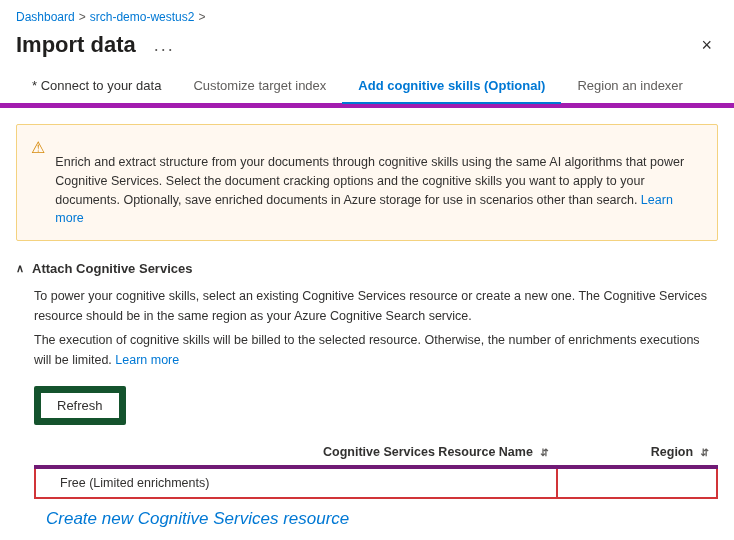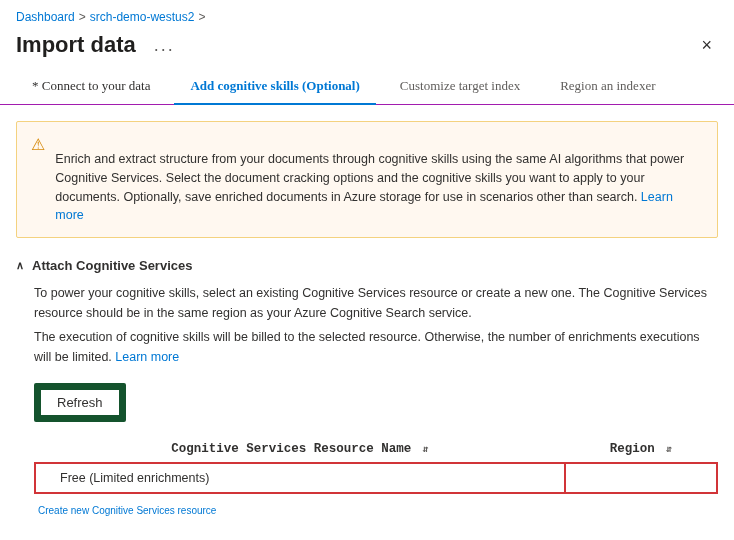--- a/index.html
+++ b/index.html
@@ -61,24 +61,23 @@
       color: #323130;
       cursor: pointer;
       padding: 2px 6px;
       border-radius: 2px;
       line-height: 1;
     }
 
     
     .tabs {
       display: flex;
-      border-bottom: 1px solid #a21caf;
+      border-bottom: 5px solid #a21caf;
       padding: 0 16px;
-      gap: 8px;
-      font-family: Liberation Serif, serif;
+      gap: 0;
     }
     .tab {
       padding: 8px 16px 10px 16px;
       font-size: 13px;
       color: #605e5c;
       cursor: pointer;
       position: relative;
       white-space: nowrap;
     }
     .tab.active {
@@ -179,52 +178,52 @@
       border-radius: 2px;
     }
 
     
     .resource-table {
       width: 100%;
       border-collapse: collapse;
       margin-bottom: 8px;
     }
     .resource-table th {
-      text-align: center;
+      text-align: right;
       font-size: 12.5px;
       font-weight: 600;
       color: #323130;
       padding: 6px 8px;
-      border-bottom: 1px solid #701a75;
+      border-bottom: 4px solid #701a75;
       white-space: nowrap;
-      font-family: Liberation Mono, monospace;
     }
     .sort-icon {
       font-size: 10px;
       color: #605e5c;
       margin-left: 4px;
       vertical-align: middle;
     }
     .resource-table td {
       padding: 7px 24px;
       font-size: 12.5px;
       color: #323130;
     }
     .selected-row td {
       border: 2px solid #d13438;
     }
 
     
     .create-link {
       color: #0078d4;
       text-decoration: none;
-      font-size: 10px;
+      font-size: 17px;
       display: inline-block;
       margin-top: 2px;
-      margin-left: 4px;
+      margin-left: 12px;
+      font-style: italic;
     }
   </style>
 </head>
 <body>
 
 <div class="breadcrumb">
   <a>Dashboard</a>
   <span class="sep"> &gt; </span>
   <a>srch-demo-westus2</a>
   <span class="sep"> &gt; </span>
@@ -233,22 +232,22 @@
 <div class="page-header">
   <div class="page-title-row">
     <span class="page-title">Import data</span>
     <span class="ellipsis-btn">...</span>
   </div>
   <span class="close-btn">×</span>
 </div>
 
 <div class="tabs">
   <div class="tab">Connect to your data</div>
+  <div class="tab">Customize target index</div>
   <div class="tab active">Add cognitive skills (Optional)</div>
-  <div class="tab">Customize target index</div>
   <div class="tab">Region an indexer</div>
 </div>
 
 <div class="main">
 
   <div class="info-banner">
     <span class="warn-icon">⚠</span>
     <p>
       <span>Enrich and extract structure from your documents through cognitive skills using the same AI algorithms that power Cognitive Services. Select the document cracking options and the cognitive skills you want to apply to your documents. Optionally, save enriched documents in Azure storage for use in scenarios other than search.</span>
       <a>Learn more</a>

